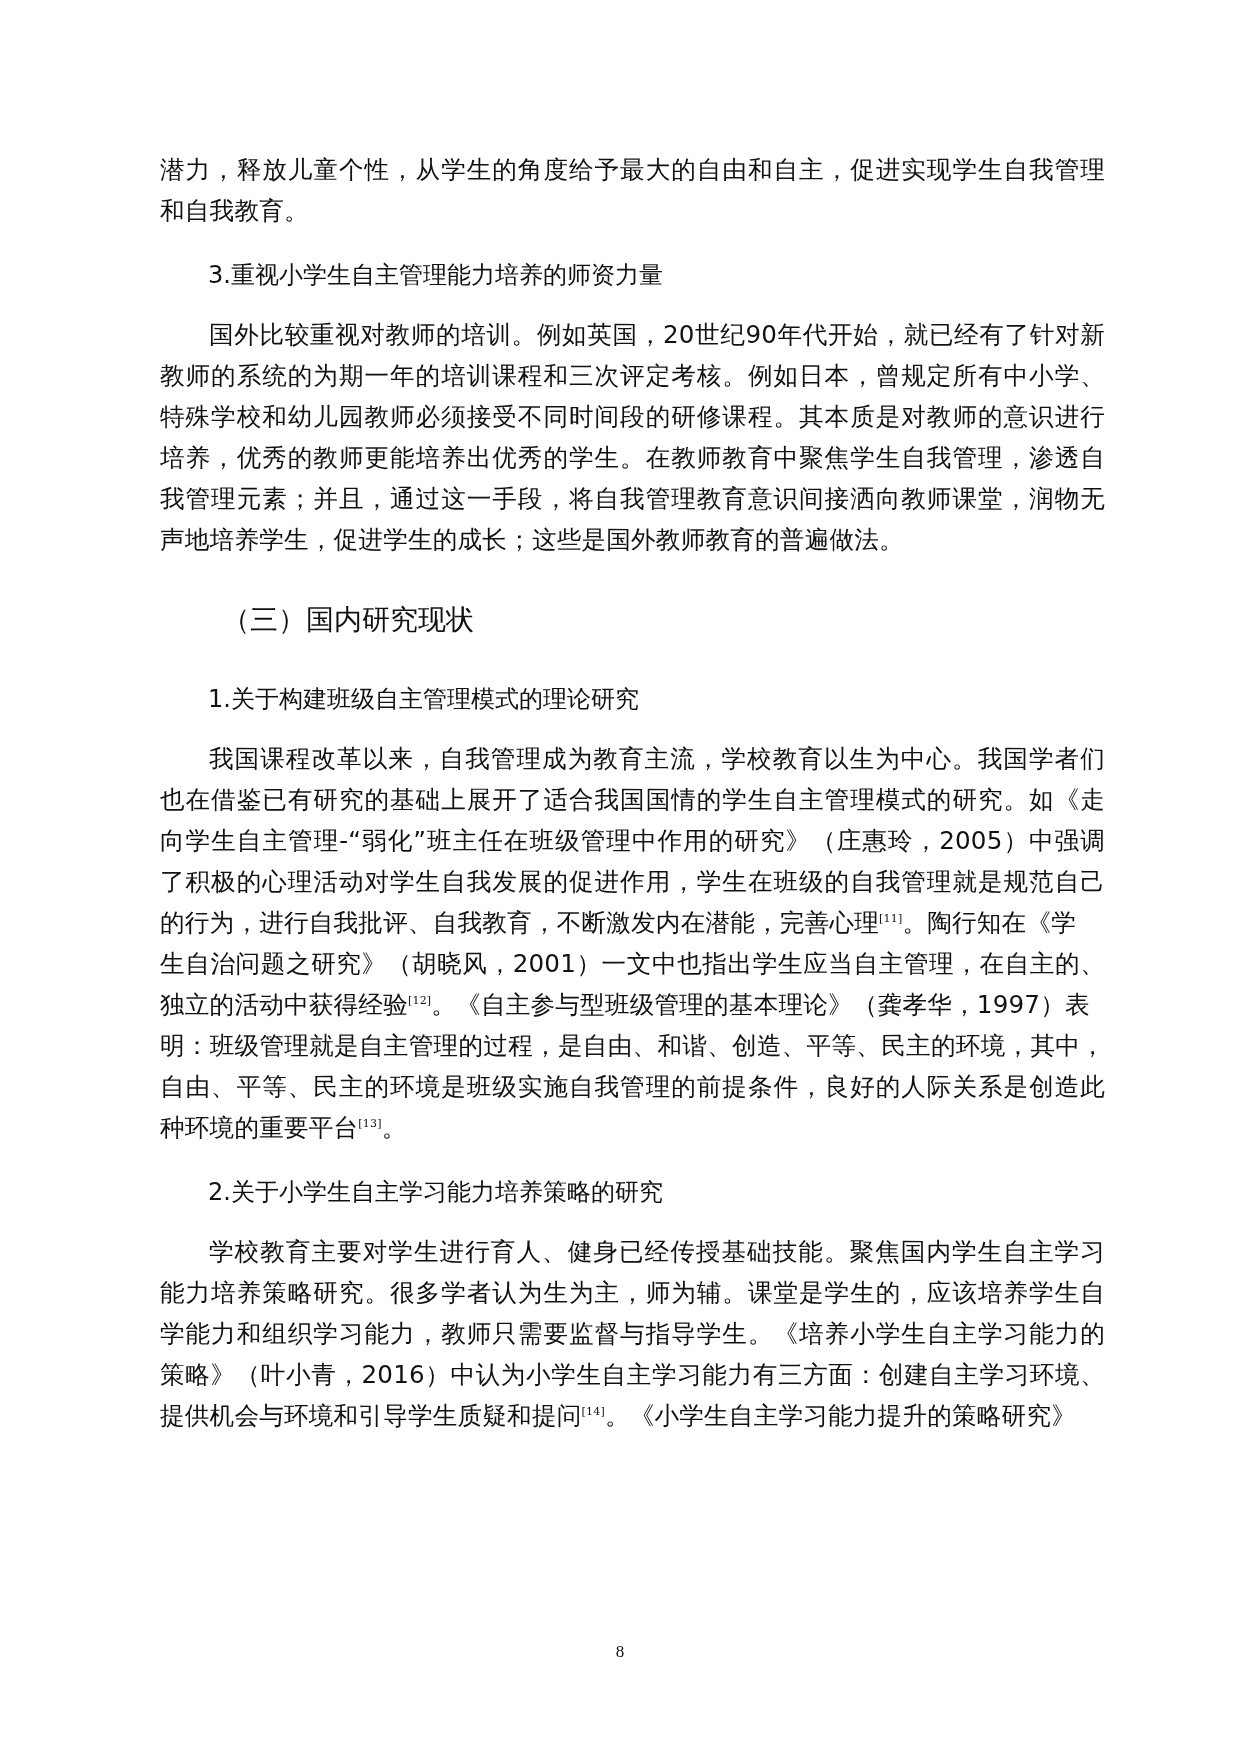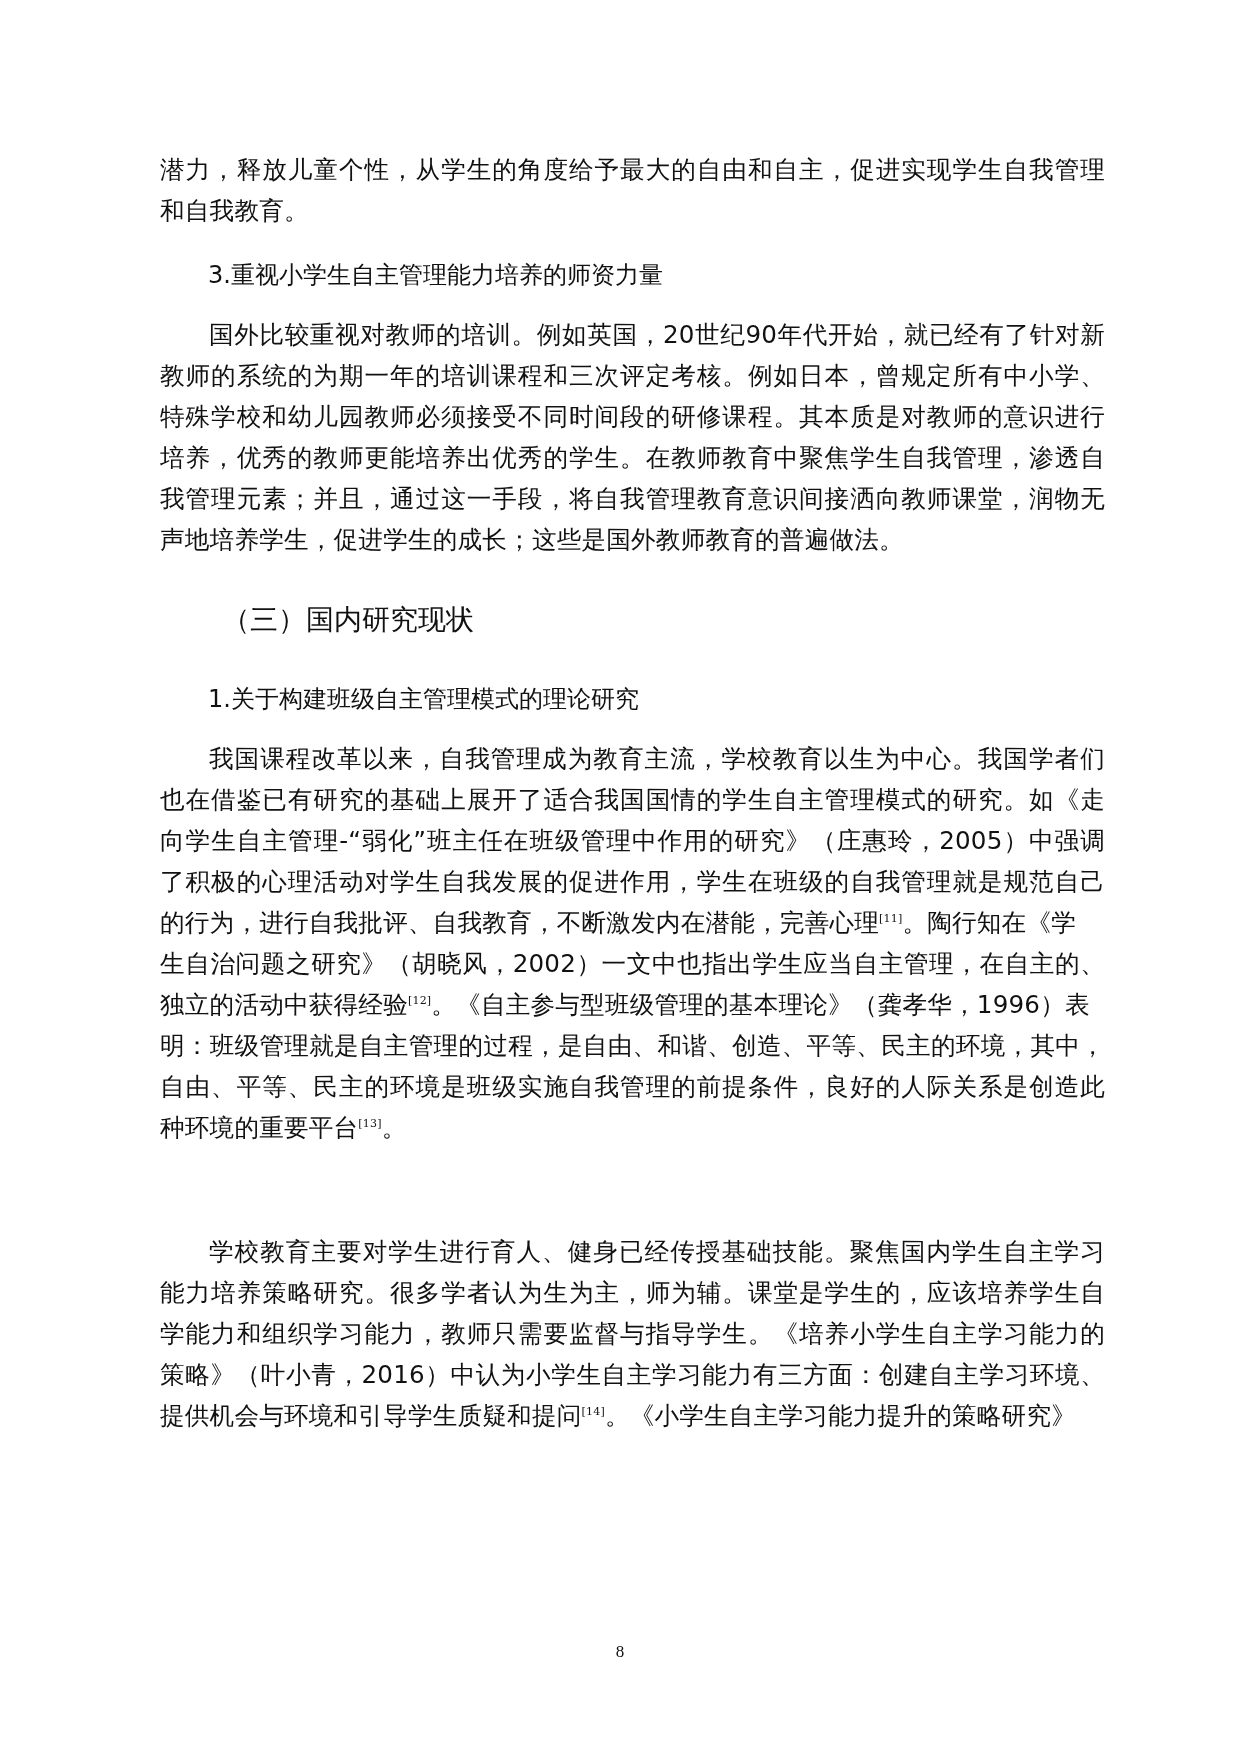--- a/index.html
+++ b/index.html
@@ -37,30 +37,31 @@
 
   <div class="subhead" style="top:684px">1.关于构建班级自主管理模式的理论研究</div>
 
   <div class="line indent justify" style="top:744px; width:896px">我国课程改革以来，自我管理成为教育主流，学校教育以生为中心。我国学者们</div>
   <div class="line justify" style="top:785px">也在借鉴已有研究的基础上展开了适合我国国情的学生自主管理模式的研究。如《走</div>
   <div class="line justify" style="top:826px">向学生自主管理-“弱化”班主任在班级管理中作用的研究》（庄惠玲，2005）中强调</div>
   <div class="line justify" style="top:867px">了积极的心理活动对学生自我发展的促进作用，学生在班级的自我管理就是规范自己</div>
   <div class="line" style="top:908px">
     <span>的行为，进行自我批评、自我教育，不断激发内在潜能，完善心理</span><sup>[11]</sup><span>。陶行知在《学</span>
   </div>
-  <div class="line justify" style="top:949px">生自治问题之研究》（胡晓风，2002）一文中也指出学生应当自主管理，在自主的、</div>
+  <div class="line justify" style="top:949px">生自治问题之研究》（胡晓风，2001）一文中也指出学生应当自主管理，在自主的、</div>
   <div class="line" style="top:990px">
-    <span>独立的活动中获得经验</span><sup>[12]</sup><span>。《自主参与型班级管理的基本理论》（龚孝华，1996）表</span>
+    <span>独立的活动中获得经验</span><sup>[12]</sup><span>。《自主参与型班级管理的基本理论》（龚孝华，1997）表</span>
   </div>
   <div class="line justify" style="top:1031px">明：班级管理就是自主管理的过程，是自由、和谐、创造、平等、民主的环境，其中，</div>
   <div class="line justify" style="top:1072px">自由、平等、民主的环境是班级实施自我管理的前提条件，良好的人际关系是创造此</div>
   <div class="line" style="top:1113px">
     <span>种环境的重要平台</span><sup>[13]</sup><span>。</span>
   </div>
 
+  <div class="subhead" style="top:1177px">2.关于小学生自主学习能力培养策略的研究</div>
 
   <div class="line indent justify" style="top:1237px; width:896px">学校教育主要对学生进行育人、健身已经传授基础技能。聚焦国内学生自主学习</div>
   <div class="line justify" style="top:1278px">能力培养策略研究。很多学者认为生为主，师为辅。课堂是学生的，应该培养学生自</div>
   <div class="line justify" style="top:1319px">学能力和组织学习能力，教师只需要监督与指导学生。《培养小学生自主学习能力的</div>
   <div class="line justify" style="top:1360px">策略》（叶小青，2016）中认为小学生自主学习能力有三方面：创建自主学习环境、</div>
   <div class="line" style="top:1401px">
     <span>提供机会与环境和引导学生质疑和提问</span><sup>[14]</sup><span>。《小学生自主学习能力提升的策略研究》</span>
   </div>
 
   <div class="pagenum">8</div>

